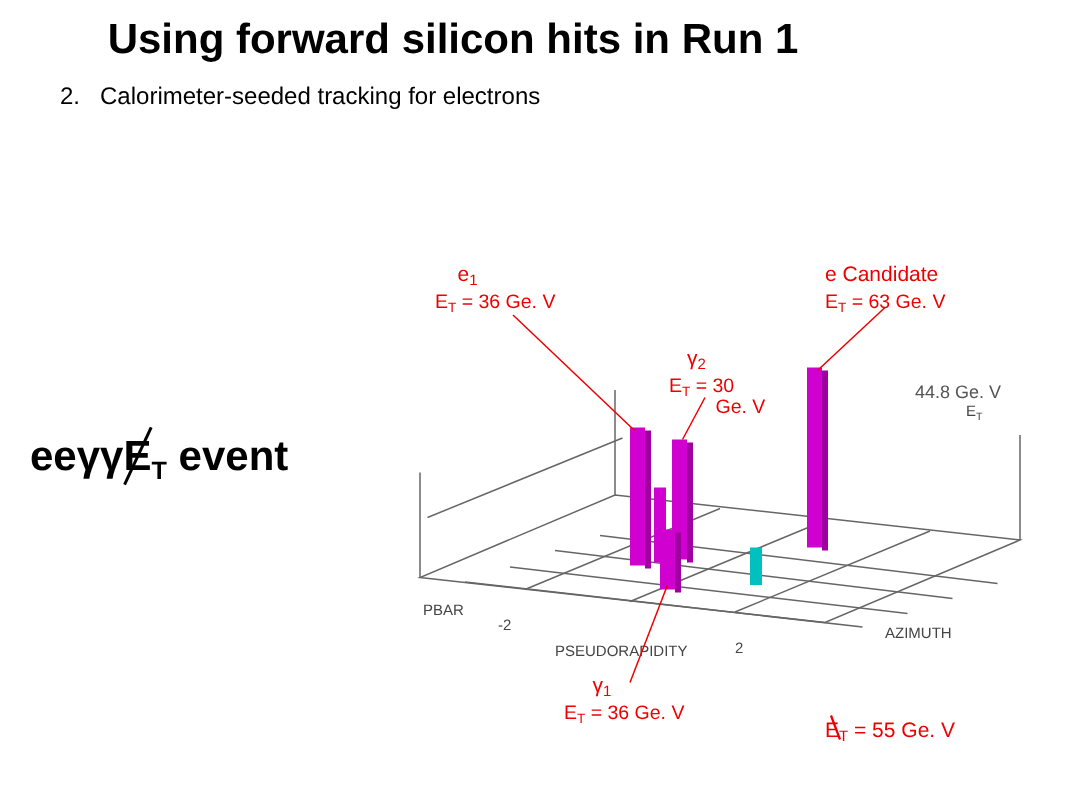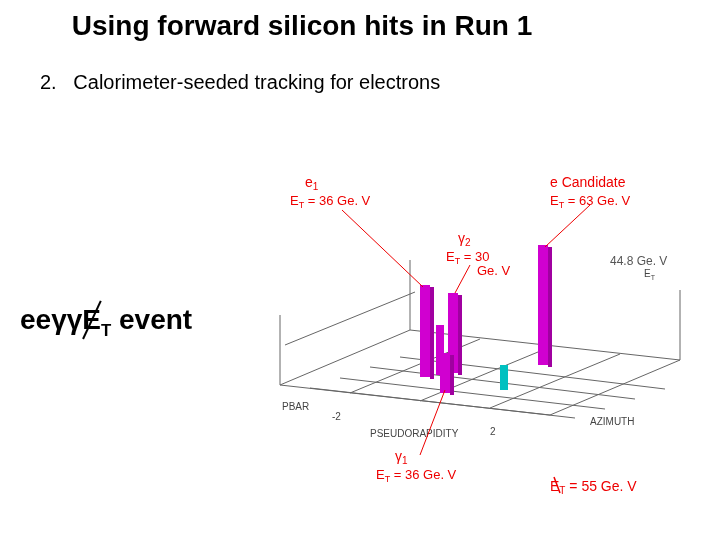--- a/index.html
+++ b/index.html
@@ -14,27 +14,27 @@
   .slide { position: relative; width: 604px; height: 540px; }
   .title {
     position: absolute;
     top: 10px; left: 0; right: 0;
     text-align: center;
     font-size: 28px;
     font-weight: bold;
   }
   .bullet {
     position: absolute;
-    top: 70px; left: 40px;
-    font-size: 20px;
+    top: 55px; left: 40px;
+    font-size: 16px;
     line-height: 1.2;
   }
   .event-label {
     position: absolute;
-    top: 304px; left: 20px;
+    top: 288px; left: 20px;
     font-size: 28px;
     font-weight: bold;
   }
   .slash {
     position: relative;
     display: inline-block;
   }
   .slash::after {
     content: "";
     position: absolute;

